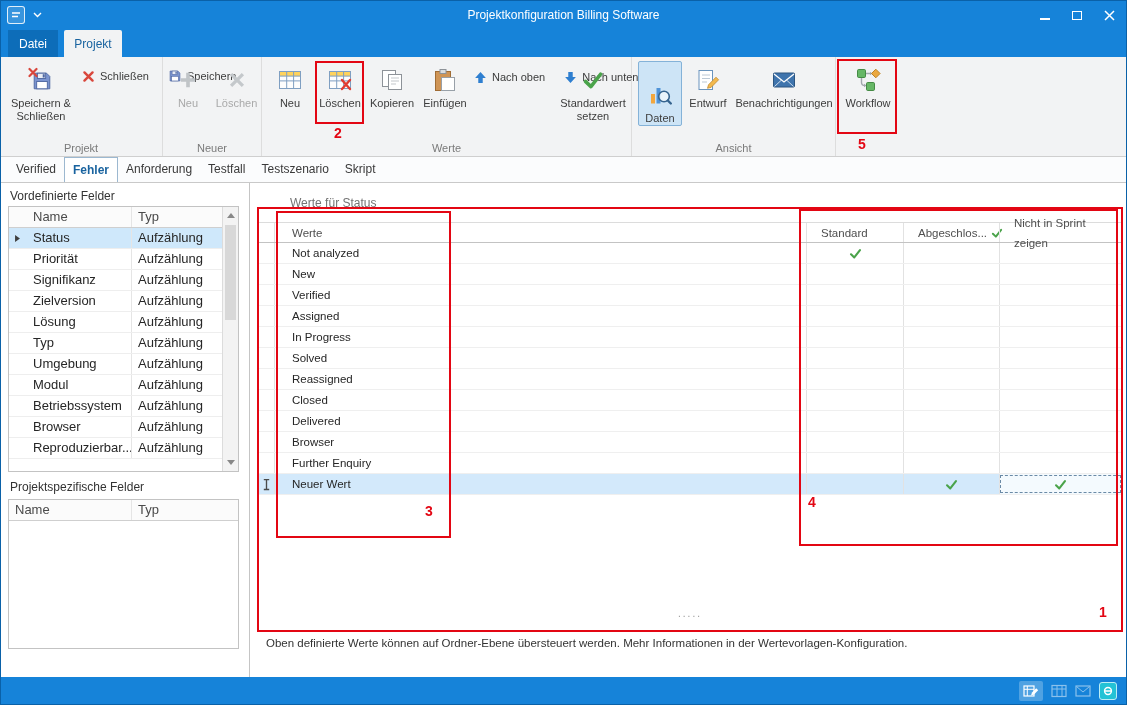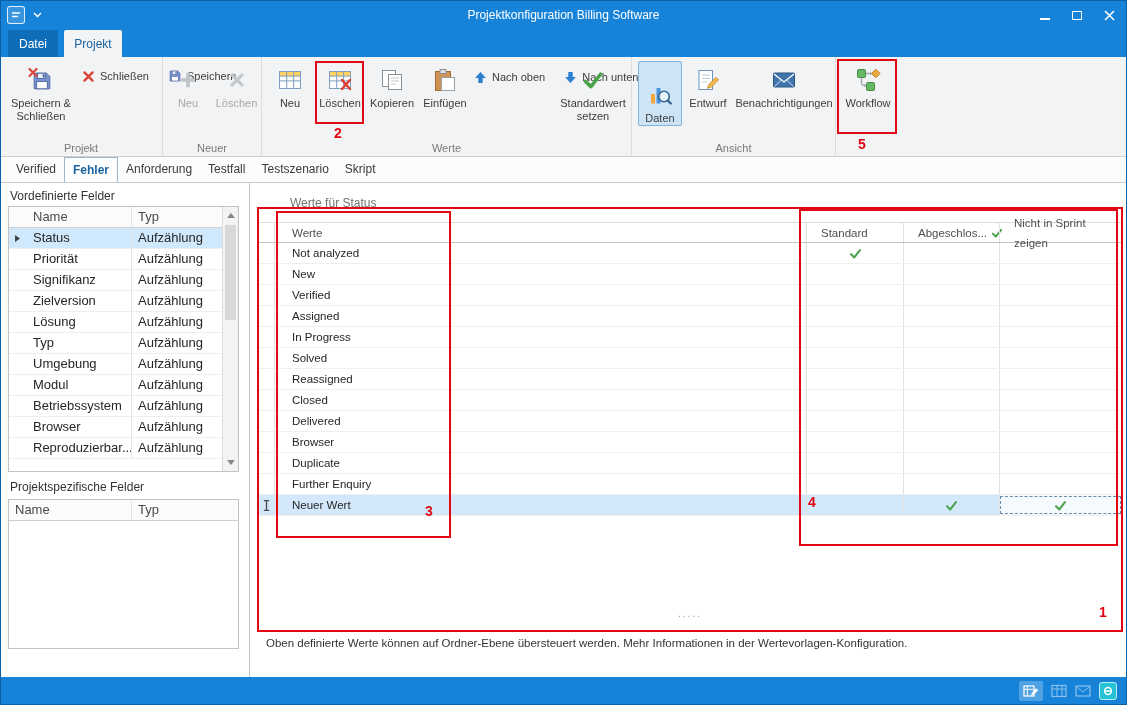--- a/index.html
+++ b/index.html
@@ -559,27 +559,20 @@
   <div class="mrow">
     <div class="mind"></div>
     <div class="mwerte">Delivered</div>
     <div class="mstd"></div>
     <div class="mabg"></div>
     <div class="mnis"></div>
   </div>
   <div class="mrow">
     <div class="mind"></div>
     <div class="mwerte">Browser</div>
-    <div class="mstd"></div>
-    <div class="mabg"></div>
-    <div class="mnis"></div>
-  </div>
-  <div class="mrow">
-    <div class="mind"></div>
-    <div class="mwerte">Duplicate</div>
     <div class="mstd"></div>
     <div class="mabg"></div>
     <div class="mnis"></div>
   </div>
   <div class="mrow">
     <div class="mind"></div>
     <div class="mwerte">Further Enquiry</div>
     <div class="mstd"></div>
     <div class="mabg"></div>
     <div class="mnis"></div>

